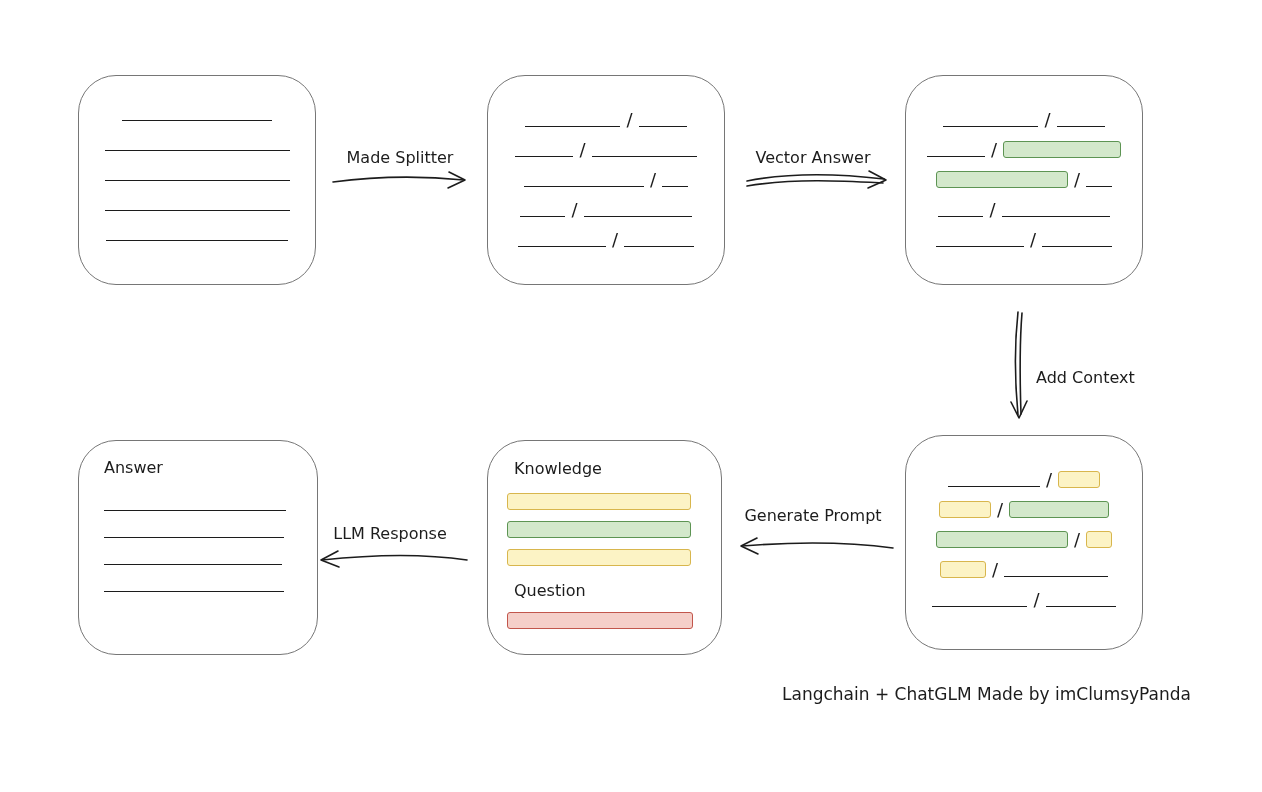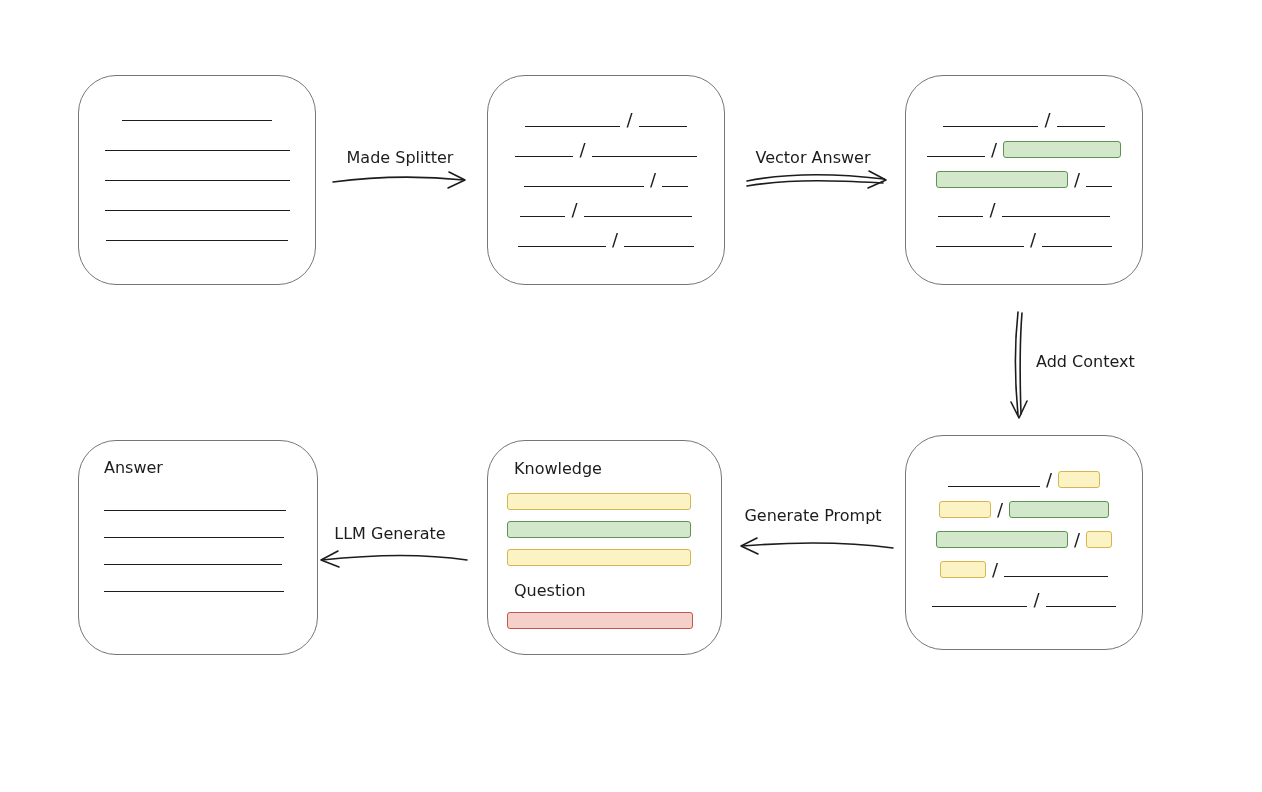--- a/index.html
+++ b/index.html
@@ -99,21 +99,21 @@
 
   .arrow-label {
     position: absolute;
     font-size: 16px;
     line-height: 20px;
     white-space: nowrap;
     color: var(--ink);
   }
   .label-text-splitter   { left: 335px;  top: 148px; width: 130px; text-align: center; }
   .label-vector-search   { left: 743px;  top: 148px; width: 140px; text-align: center; }
-  .label-add-context     { left: 1036px; top: 352px; }
+  .label-add-context     { left: 1036px; top: 368px; }
   .label-generate-prompt { left: 733px;  top: 506px; width: 160px; text-align: center; }
   .label-llm-response    { left: 325px;  top: 524px; width: 130px; text-align: center; }
 
   .caption {
     position: absolute;
     left: 782px;
     top: 684px;
     font-size: 17px;
     white-space: nowrap;
     color: var(--ink);
@@ -287,16 +287,17 @@
         <div class="row">
           <span class="seg-hl hl-red" style="width: 186px;"></span>
         </div>
       </div>
   </div>
 
   <div class="arrow-label label-text-splitter">Made Splitter</div>
   <div class="arrow-label label-vector-search">Vector Answer</div>
   <div class="arrow-label label-add-context">Add Context</div>
   <div class="arrow-label label-generate-prompt">Generate Prompt</div>
-  <div class="arrow-label label-llm-response">LLM Generate</div>
-
+  <div class="arrow-label label-llm-response">LLM Response</div>
+
+  <div class="caption">Langchain + ChatGLM Made by imClumsyPanda</div>
 
 </div>
 
 </body></html>

